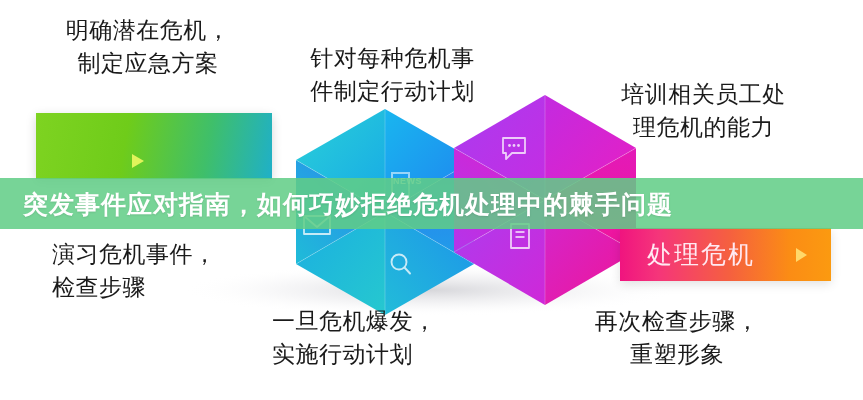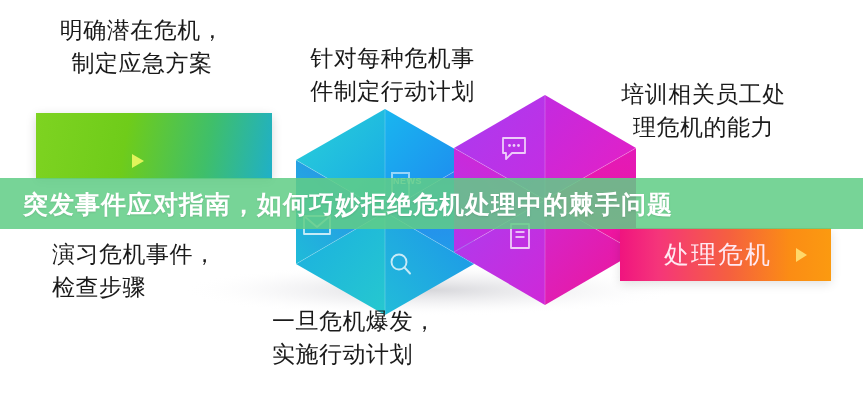--- a/index.html
+++ b/index.html
@@ -14,21 +14,21 @@
   
   .caption{
     position:absolute;
     color:#1a1a1a;
     font-size:23px;
     line-height:33px;
     font-weight:400;
     white-space:pre-line;
     letter-spacing:0.5px;
   }
-  .cap-tl{left:22px;  top:14px;  width:240px; text-align:center;}
+  .cap-tl{left:28px;  top:14px;  width:240px; text-align:center;}
   .cap-tm{left:270px; top:42px;  width:245px; text-align:center;}
   .cap-tr{left:545px; top:78px;  width:245px; text-align:center;padding-left:36px;}
   .cap-bl{left:52px;  top:238px; width:240px; text-align:left;}
   .cap-bm{left:272px; top:305px; width:250px; }
   .cap-br{left:552px; top:305px; width:250px; text-align:center;}
 
   
   .gfx{position:absolute;left:0;top:0;width:863px;height:400px;}
 
   
@@ -43,21 +43,21 @@
     border-top:7px solid transparent;border-bottom:7px solid transparent;
     opacity:.95;
   }
   
   .bar-orange{
     position:absolute;left:620px;top:228px;width:211px;height:53px;
     background:linear-gradient(90deg,#f0147f 0%,#f5357a 18%,#f5603f 52%,#fb8c15 80%,#fb9a10 100%);
     box-shadow:0 3px 10px rgba(0,0,0,.12);
   }
   .bar-orange .lbl{
-    position:absolute;left:44px;top:9px;
+    position:absolute;left:27px;top:9px;
     color:#ffe9f2;font-size:25px;line-height:34px;letter-spacing:2px;
   }
   .bar-orange .tri{
     position:absolute;left:176px;top:20px;
     width:0;height:0;border-left:11px solid #ffd86a;
     border-top:7px solid transparent;border-bottom:7px solid transparent;
   }
 
   
   .banner{
@@ -245,14 +245,16 @@
   <div class="caption cap-tl">明确潜在危机，
 制定应急方案</div>
   <div class="caption cap-tm">针对每种危机事
 件制定行动计划</div>
   <div class="caption cap-tr">培训相关员工处
 理危机的能力</div>
   <div class="caption cap-bl">演习危机事件，
 检查步骤</div>
   <div class="caption cap-bm">一旦危机爆发，
 实施行动计划</div>
+  <div class="caption cap-br">再次检查步骤，
+重塑形象</div>
 
 </div>
 
 </body></html>

